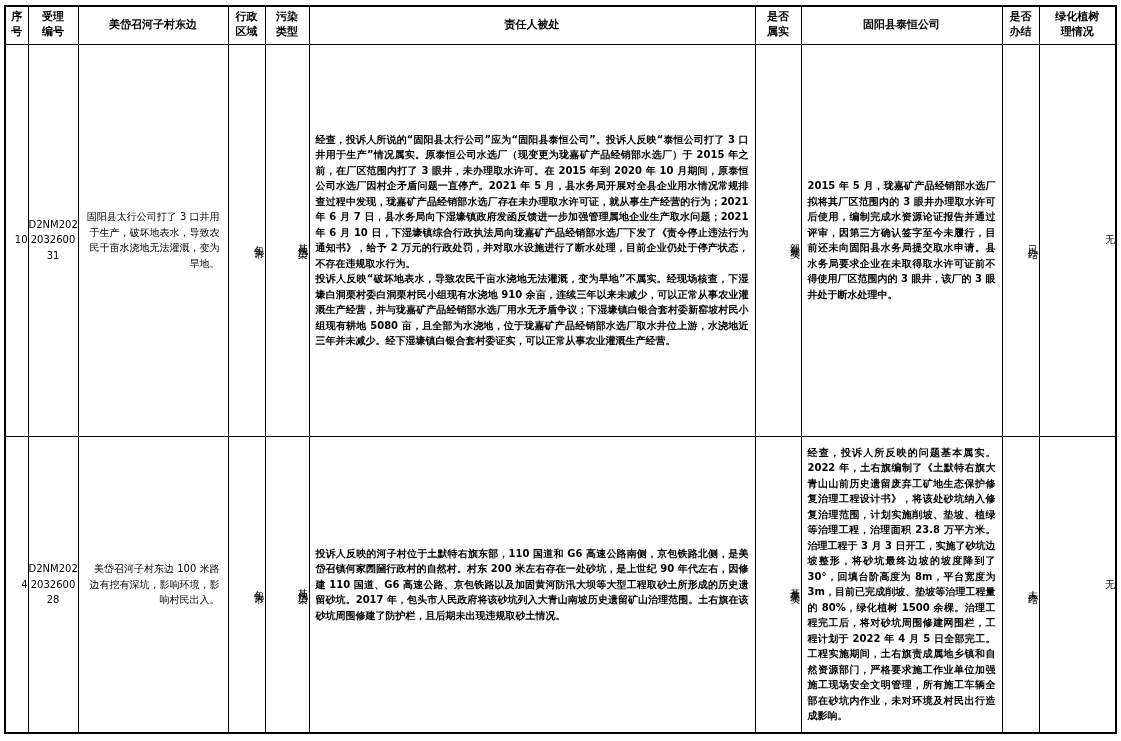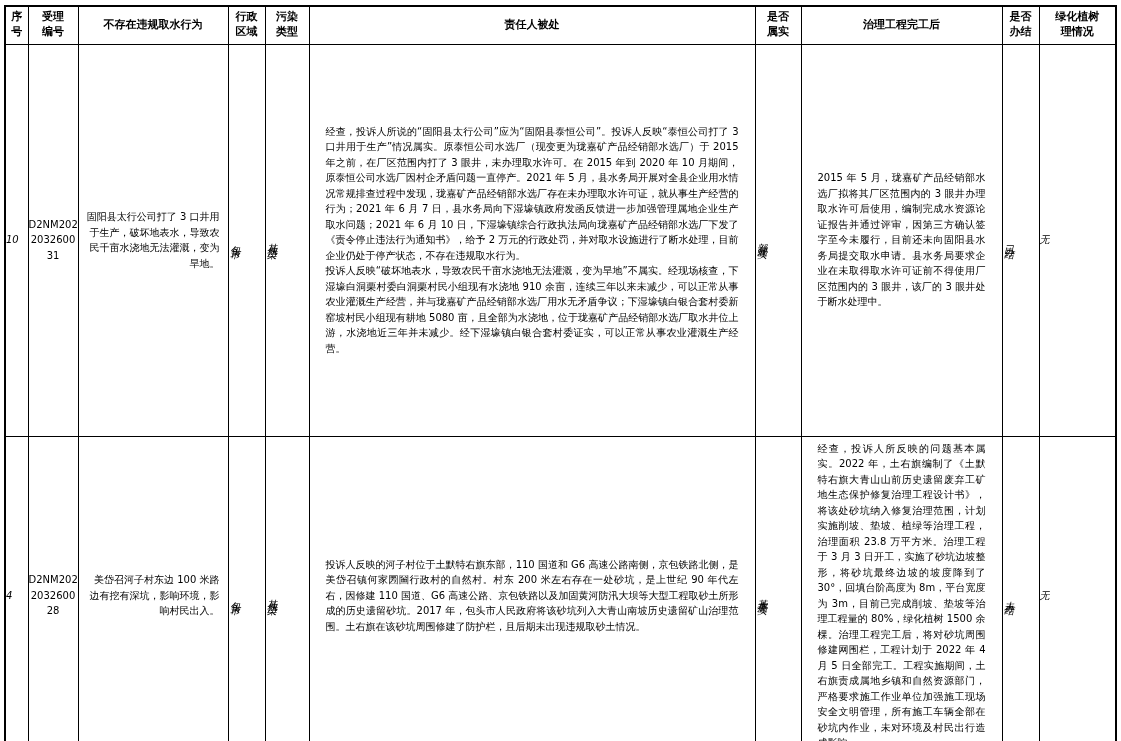--- a/index.html
+++ b/index.html
@@ -40,30 +40,31 @@
     white-space: pre-line;
     padding: 3px 1px;
   }
   td {
     font-size: 10px;
     line-height: 15.5px;
   }
   tr.hdr    { height: 38px; }
   tr.row10  { height: 392px; }
   tr.row11  { height: 297px; }
-  .c   { text-align: left; font-style: italic; }
+  .c   { text-align: right; }
   .pre { white-space: pre-line; text-align: center; }
   .problem {
     text-align: right;
     padding: 4px 8px;
   }
   .long {
     text-align: justify;
     white-space: pre-line;
-    padding: 4px 16px;
+    padding: 4px 6px;
+    font-weight: bold;
   }
   .vtext {
     writing-mode: vertical-rl;
     display: inline-block;
     letter-spacing: 2px;
     line-height: 1.2;
   }
 </style>
 </head>
 <body>
@@ -81,29 +82,29 @@
       <col style="width:201px">
       <col style="width:37px">
       <col style="width:77px">
     </colgroup>
     <thead>
       <tr class="hdr">
         <th>序
 号</th>
         <th>受理
 编号</th>
-        <th>不存在违规取水行为</th>
+        <th>美岱召河子村东边</th>
         <th>行政
 区域</th>
         <th>污染
 类型</th>
         <th>责任人被处</th>
         <th>是否
 属实</th>
-        <th>治理工程完工后</th>
+        <th>固阳县泰恒公司</th>
         <th>是否
 办结</th>
         <th>绿化植树
 理情况</th>
       </tr>
     </thead>
     <tbody>
       <tr class="row10">
         <td class="c">10</td>
         <td class="pre">D2NM202

